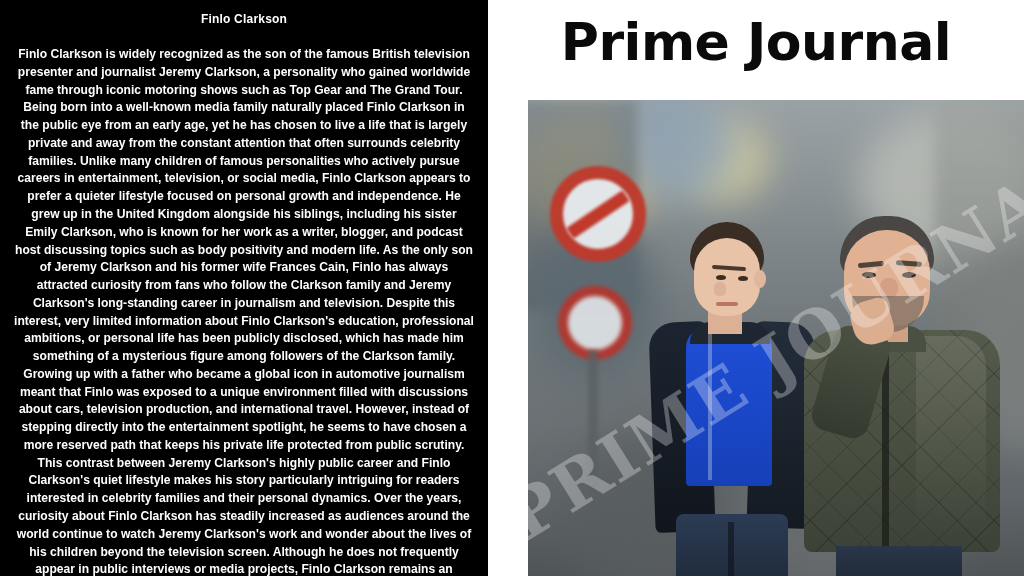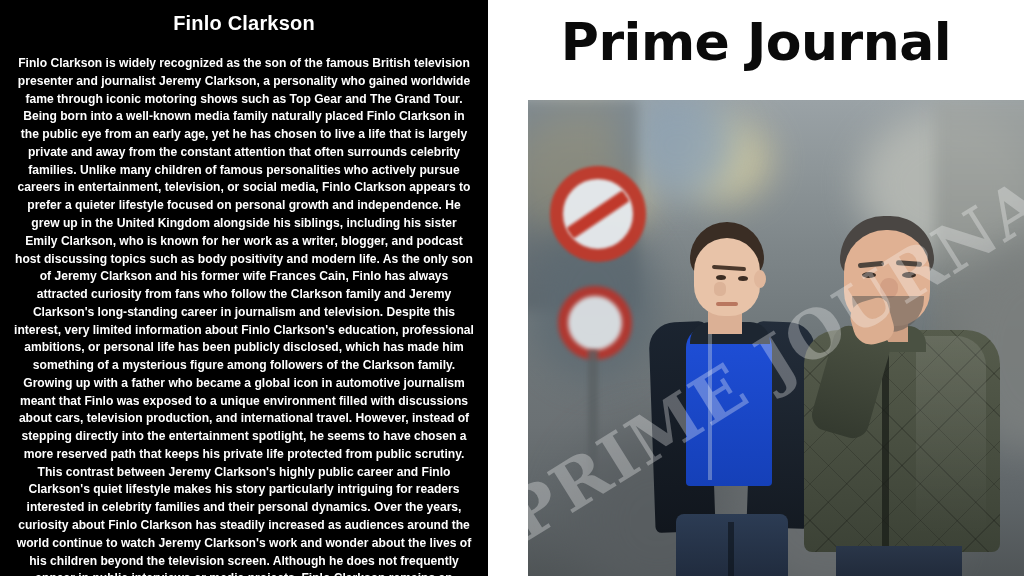--- a/index.html
+++ b/index.html
@@ -25,21 +25,21 @@
     height: 576px;
     background: #000000;
     box-sizing: border-box;
     padding: 6px 10px 4px 10px;
     display: flex;
     flex-direction: column;
     align-items: center;
   }
   .article-title {
     color: #ffffff;
-    font-size: 20px;
+    font-size: 12px;
     font-weight: bold;
     letter-spacing: 0.2px;
     margin: 6px 0 8px 0;
     text-align: center;
   }
   .article-body {
     color: #ffffff;
     font-size: 12.1px;
     font-weight: bold;
     line-height: 1.47;

